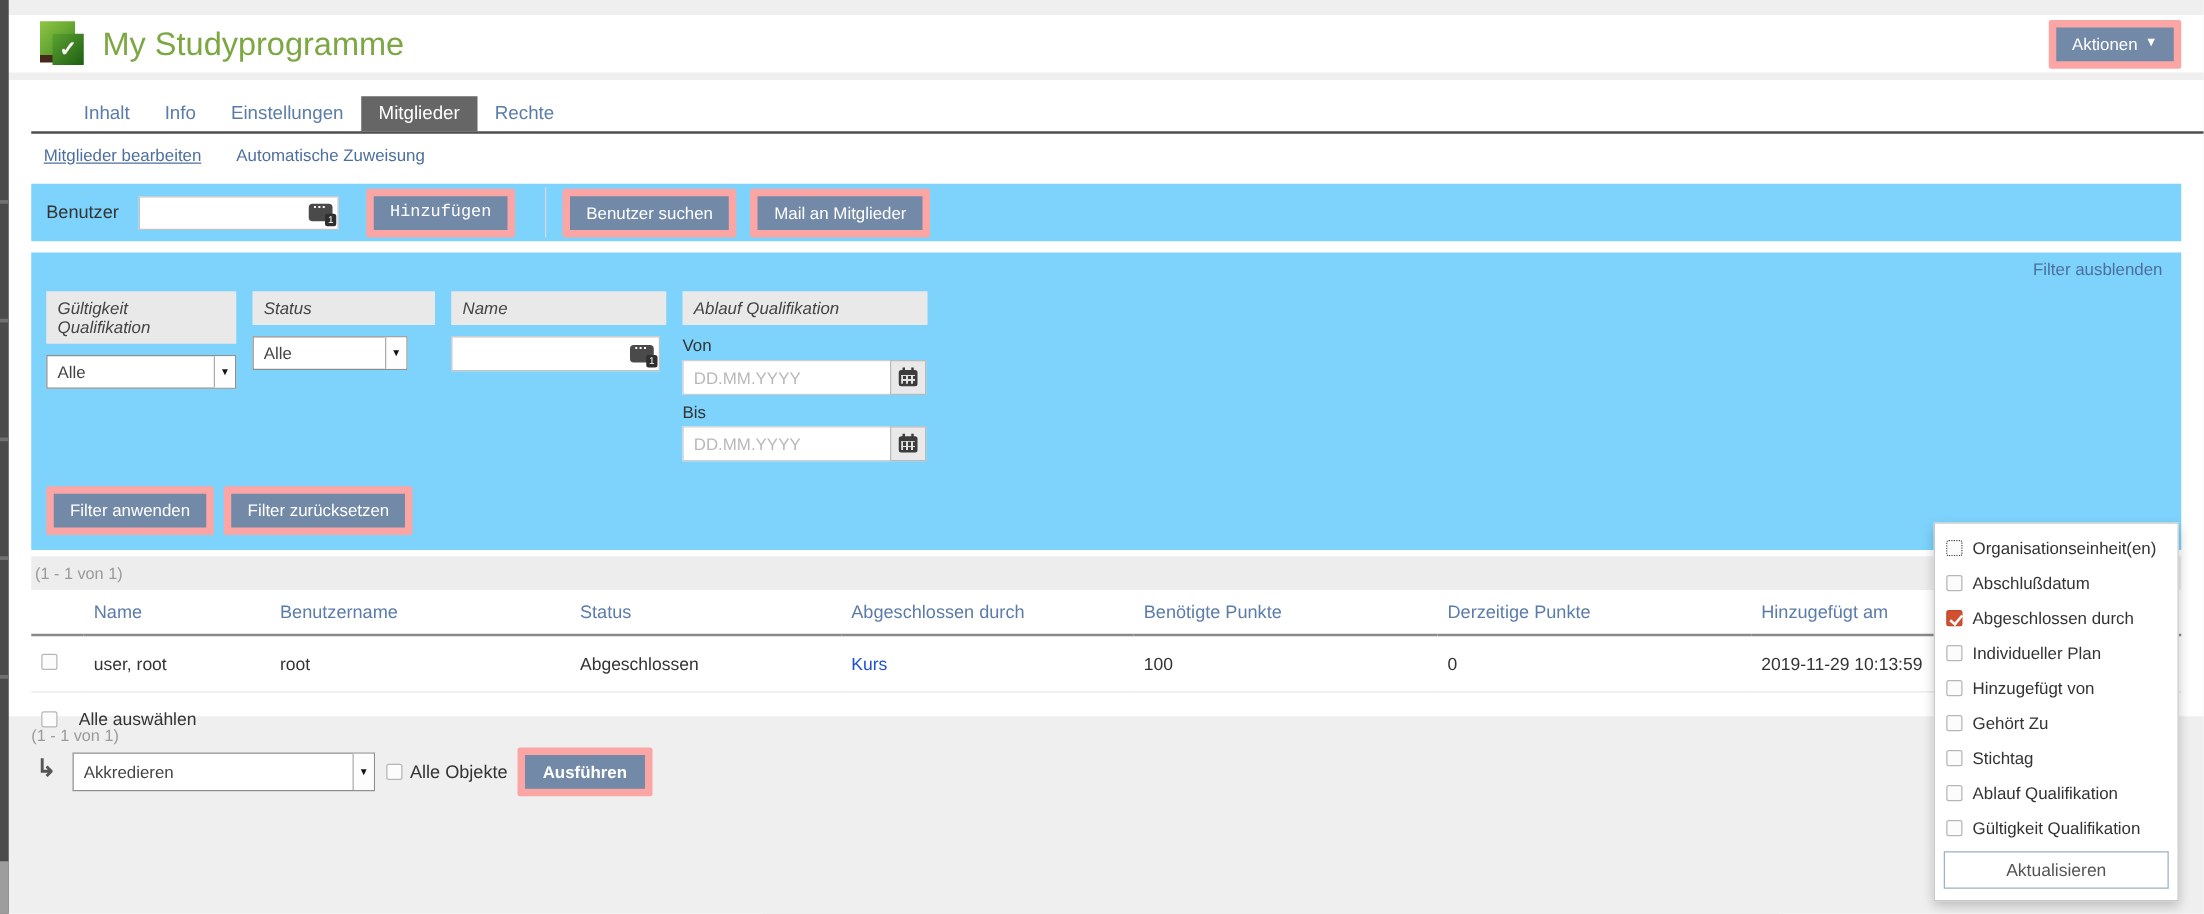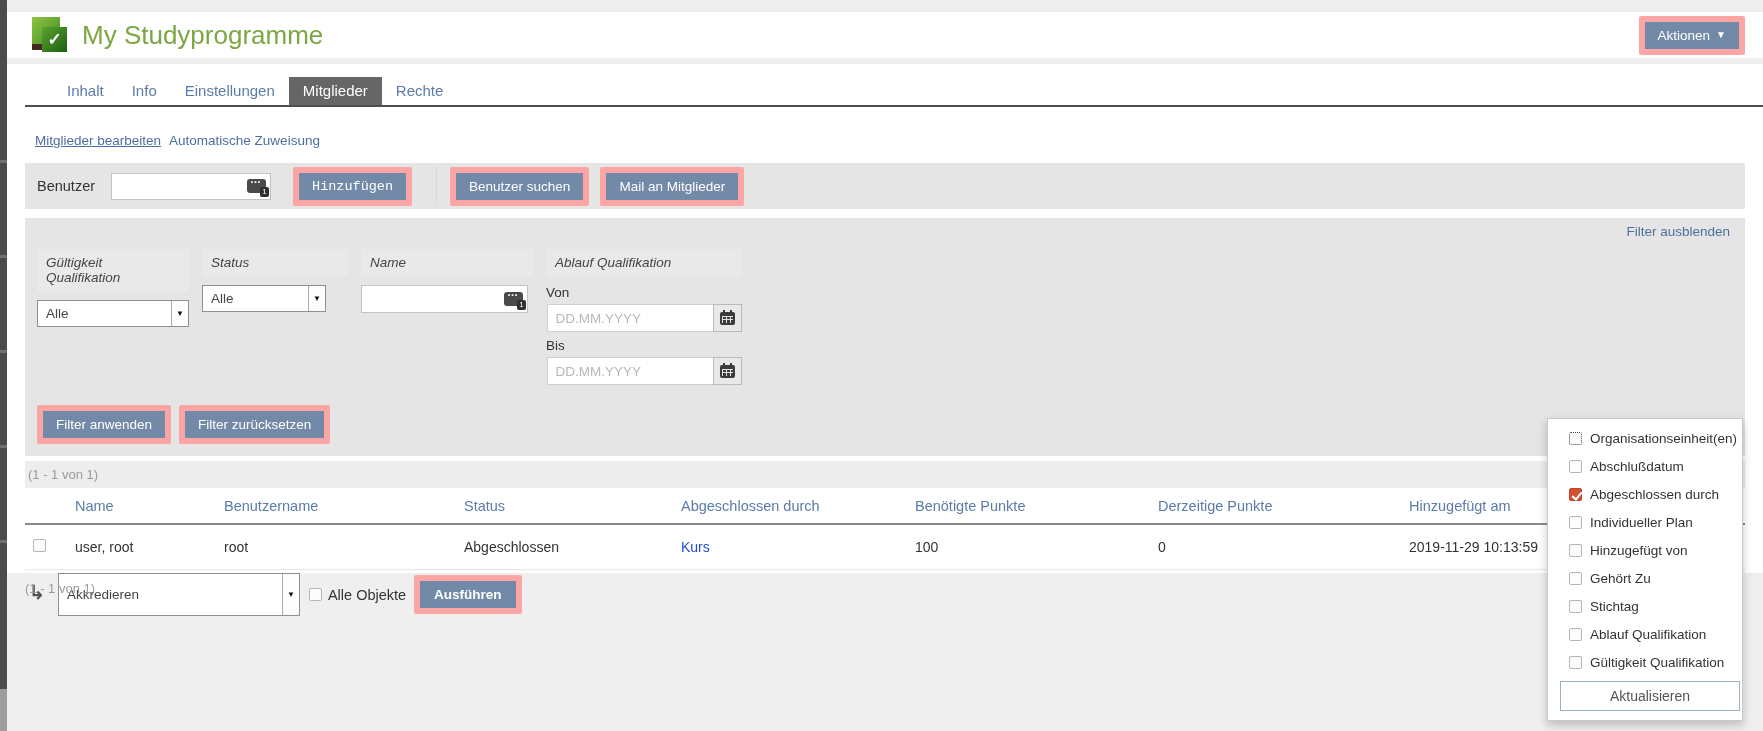--- a/index.html
+++ b/index.html
@@ -33,27 +33,27 @@
     font-family:"Liberation Sans",sans-serif; font-size:13.5px; padding:6px 13px; cursor:pointer; white-space:nowrap; }
   .caret { font-size:10px; line-height:1; }
 
   
   .main-card { position:absolute; left:7px; right:0; top:64px; height:509px; background:#fff; }
 
   .tabbar { display:flex; align-items:flex-end; padding:13px 0 0 28px; margin-left:18px; border-bottom:2px solid #4f4f4f; }
   .tab { padding:5px 14px 6px; font-size:15px; color:#5b7ca9; cursor:pointer; white-space:nowrap; }
   .tab.active { background:#666; color:#fff; }
 
-  .subnav { display:flex; gap:8px; padding:10px 0 9px 28px; font-size:13.5px;margin-top:16px; }
+  .subnav { display:flex; gap:28px; padding:10px 0 9px 28px; font-size:13.5px; }
   .subnav a { color:#4d6f9f; }
   .subnav a.current { text-decoration:underline; }
 
   .content { padding:6px 18px 0; }
 
-  .panel { background:#e5e5e5; }
+  .panel { background:#7dd3fc; }
   .panel-user { height:46px; display:flex; align-items:center; padding:0 12px; margin-bottom:9px; }
   .panel-user .lbl { margin-right:16px; font-size:14.5px; }
   .input-wrap { position:relative; width:160px; height:27px; }
   .input-wrap input { width:100%; height:100%; border:1px solid #c3c3c3; background:#fff; padding:0 26px 0 7px;
     font-family:"Liberation Sans",sans-serif; font-size:13.5px; color:#333; }
   .ac-icon { position:absolute; right:5px; top:50%; transform:translateY(-50%); width:19px; height:14px;
     background:#4a4a4a; border-radius:3px; }
   .ac-icon::before { content:"…"; position:absolute; left:3px; top:-6px; color:#fff; font-size:11px; font-weight:bold; }
   .ac-icon::after { content:"1"; position:absolute; right:-3px; bottom:-4px; width:9px; height:10px;
     background:#2f2f2f; color:#fff; font-size:8px; line-height:10px; text-align:center; border-radius:2px; }
@@ -69,21 +69,21 @@
   .fg-head { background:#e9e9e9; font-style:italic; font-size:13.5px; color:#444; padding:6px 9px; margin-bottom:9px; }
   .fg1 { width:152px; } .fg2 { width:146px; } .fg3 { width:172px; } .fg4 { width:196px; }
 
   .sel { display:flex; align-items:stretch; height:27px; background:#fff; border:1px solid #8f8f8f; cursor:pointer; }
   .sel .sel-text { flex:1 1 auto; display:flex; align-items:center; padding-left:8px; font-size:13.5px; color:#444; }
   .sel .sel-btn { flex:0 0 17px; display:flex; align-items:center; justify-content:center;
     border-left:1px solid #adadad; font-size:8px; color:#111; background:#fdfdfd; }
   .fg2 .sel { width:124px; }
 
   .date-lbl { font-size:13.5px; margin:1px 0 4px; }
-  .date-row { display:flex; margin-bottom:6px;justify-content:center; }
+  .date-row { display:flex; margin-bottom:6px; }
   .date-row input { width:167px; height:28px; border:1px solid #cfcfcf; background:#fff; padding:0 8px;
     font-family:"Liberation Sans",sans-serif; font-size:13.5px; color:#333; }
   .date-row input::placeholder { color:#b8b8b8; }
   .cal-btn { width:29px; height:28px; margin-left:-1px; border:1px solid #bbb; background:#e9e9e9;
     display:flex; align-items:center; justify-content:center; cursor:pointer; }
   .cal-icon { position:relative; width:15px; height:13px; background:#3c3c3c; border-radius:2px; display:inline-block; }
   .cal-icon::before { content:""; position:absolute; left:2px; right:2px; top:4px; bottom:2px;
     background-image:repeating-linear-gradient(to right,#fff 0 1.5px,transparent 1.5px 4px),
                      repeating-linear-gradient(to bottom,#fff 0 1px,transparent 1px 3.5px); opacity:.85; }
   .cal-icon::after { content:""; position:absolute; top:-2px; left:3px; width:2px; height:3px; background:#3c3c3c;
@@ -107,30 +107,30 @@
   .cb.checked { background:#d0502f; border-color:#c14628; }
   .cb.checked::after { content:""; position:absolute; left:3.5px; top:0.5px; width:4px; height:8px;
     border:solid #fff; border-width:0 2px 2px 0; transform:rotate(40deg); }
   .cb.dashed { border:1px dotted #444; }
 
   .selectall-row { display:flex; align-items:center; padding:13px 8px 12px; }
   .selectall-row .lbl { margin-left:17px; font-size:14px; }
 
   .bulk-row { display:flex; align-items:center; padding:3px 0 10px 4px; }
   .bulk-arrow-icon { font-size:19px; font-weight:bold; color:#555; line-height:1; margin-top:-4px; }
-  .bulk-row .sel { width:242px; height:43px; margin-left:13px; }
+  .bulk-row .sel { width:242px; height:31px; margin-left:13px; }
   .bulk-row .cb { margin-left:9px; }
   .bulk-row .lbl { margin-left:6px; font-size:14.5px; }
   .bulk-row .btn { margin-left:8px; padding:6px 14px;font-weight:bold; }
 
   .bottom-count { position:absolute; left:25px; top:581px; font-size:13px; color:#9a9a9a; }
 
   
   .columns-menu { position:absolute; left:1547px; top:418px; width:196px; background:#fff;
-    border:1px solid #c9c9c9; box-shadow:0 4px 9px rgba(0,0,0,.22); z-index:100; padding:5px 12px 9px; }
+    border:1px solid #c9c9c9; box-shadow:0 4px 9px rgba(0,0,0,.22); z-index:100; padding:5px 0 9px; }
   .cm-item { display:flex; align-items:center; gap:8px; padding:7px 9px 6px; font-size:13.5px; color:#333;
     white-space:nowrap; cursor:pointer; }
   .cm-update { display:block; margin:5px auto 0; width:180px; padding:6px 0; text-align:center;
     background:#fff; border:1px solid #9fb0c1; color:#555; font-size:14px;
     font-family:"Liberation Sans",sans-serif; cursor:pointer; }
 </style>
 </head>
 <body>
 
 <div class="edge">
@@ -271,20 +271,24 @@
           <td>root</td>
           <td>Abgeschlossen</td>
           <td><a href="#" class="cell-link">Kurs</a></td>
           <td>100</td>
           <td>0</td>
           <td>2019-11-29 10:13:59</td>
         </tr>
       </tbody>
     </table>
 
+    <div class="selectall-row">
+      <span class="cb"></span>
+      <span class="lbl">Alle auswählen</span>
+    </div>
 
     <div class="bulk-row">
       <span class="bulk-arrow-icon">↳</span>
       <div class="sel">
         <span class="sel-text">Akkredieren</span>
         <span class="sel-btn">▼</span>
       </div>
       <span class="cb"></span>
       <span class="lbl">Alle Objekte</span>
       <button class="btn">Ausführen</button>

